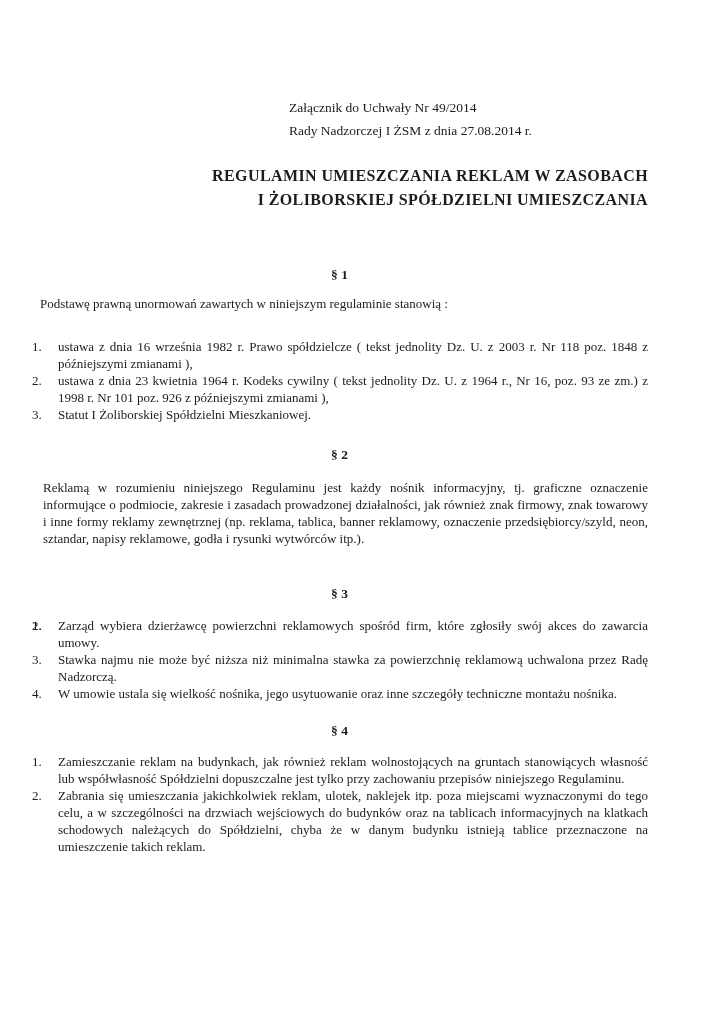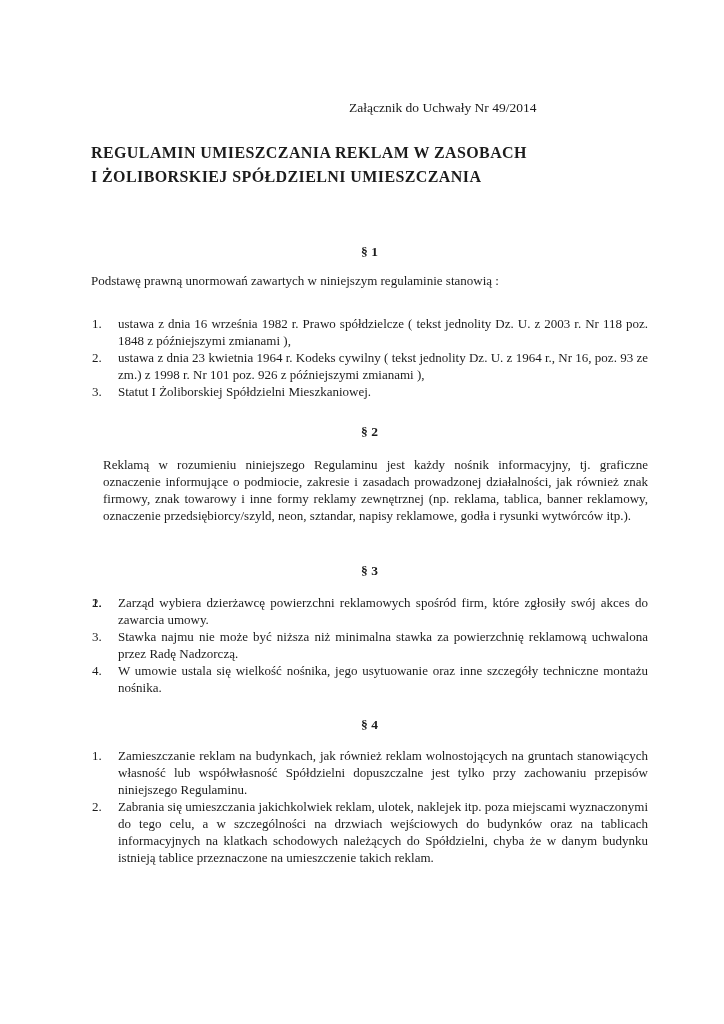--- a/index.html
+++ b/index.html
@@ -6,49 +6,49 @@
     margin: 0;
     padding: 0;
     background: #ffffff;
   }
   .page {
     position: relative;
     width: 724px;
     height: 1024px;
     background: #ffffff;
     box-sizing: border-box;
-    padding: 96px 76px 0 91px;
+    padding: 96px 76px 0 31px;
     font-family: "Liberation Serif", serif;
     font-size: 13px;
     line-height: 17px;
     color: #1c1c1c;
     overflow: hidden;
   }
   .header-block {
     margin-left: 258px;
     font-size: 13.5px;
     line-height: 23px;
   }
   .doc-title {
     margin: 22px 0 0 0;
-    text-align: left;
+    text-align: right;
     font-size: 16px;
     line-height: 24px;
     font-weight: bold;
     letter-spacing: 0.4px;
   }
   .sec-heading {
     text-align: center;
     font-weight: bold;
     font-size: 13.5px;
     line-height: 17px;
     margin: 0;
   }
   .mt-s1 { margin-top: 54px; }
-  .intro { margin: 12px 0 0 0; }
+  .intro { margin: 12px 0 0 9px; }
   .num-list {
     margin: 0;
     padding: 0;
     list-style: none;
   }
   .num-list li {
     position: relative;
     padding-left: 27px;
     text-align: justify;
   }
@@ -65,20 +65,21 @@
   .mt-s4 { margin-top: 20px; }
   .mt-list4 { margin-top: 14px; }
 </style>
 </head>
 <body>
 
 <div class="page">
 
   <div class="header-block">
     <div>Załącznik do Uchwały Nr 49/2014</div>
+    <div>Rady Nadzorczej I ŻSM z dnia 27.08.2014 r.</div>
   </div>
 
   <h1 class="doc-title">
     <span>REGULAMIN UMIESZCZANIA REKLAM W ZASOBACH</span><br>
     <span>I ŻOLIBORSKIEJ SPÓŁDZIELNI UMIESZCZANIA</span>
   </h1>
 
   <p class="sec-heading mt-s1">§ 1</p>
   <p class="intro">Podstawę prawną unormowań zawartych w niniejszym regulaminie stanowią :</p>
   <ol class="num-list mt-list1">

